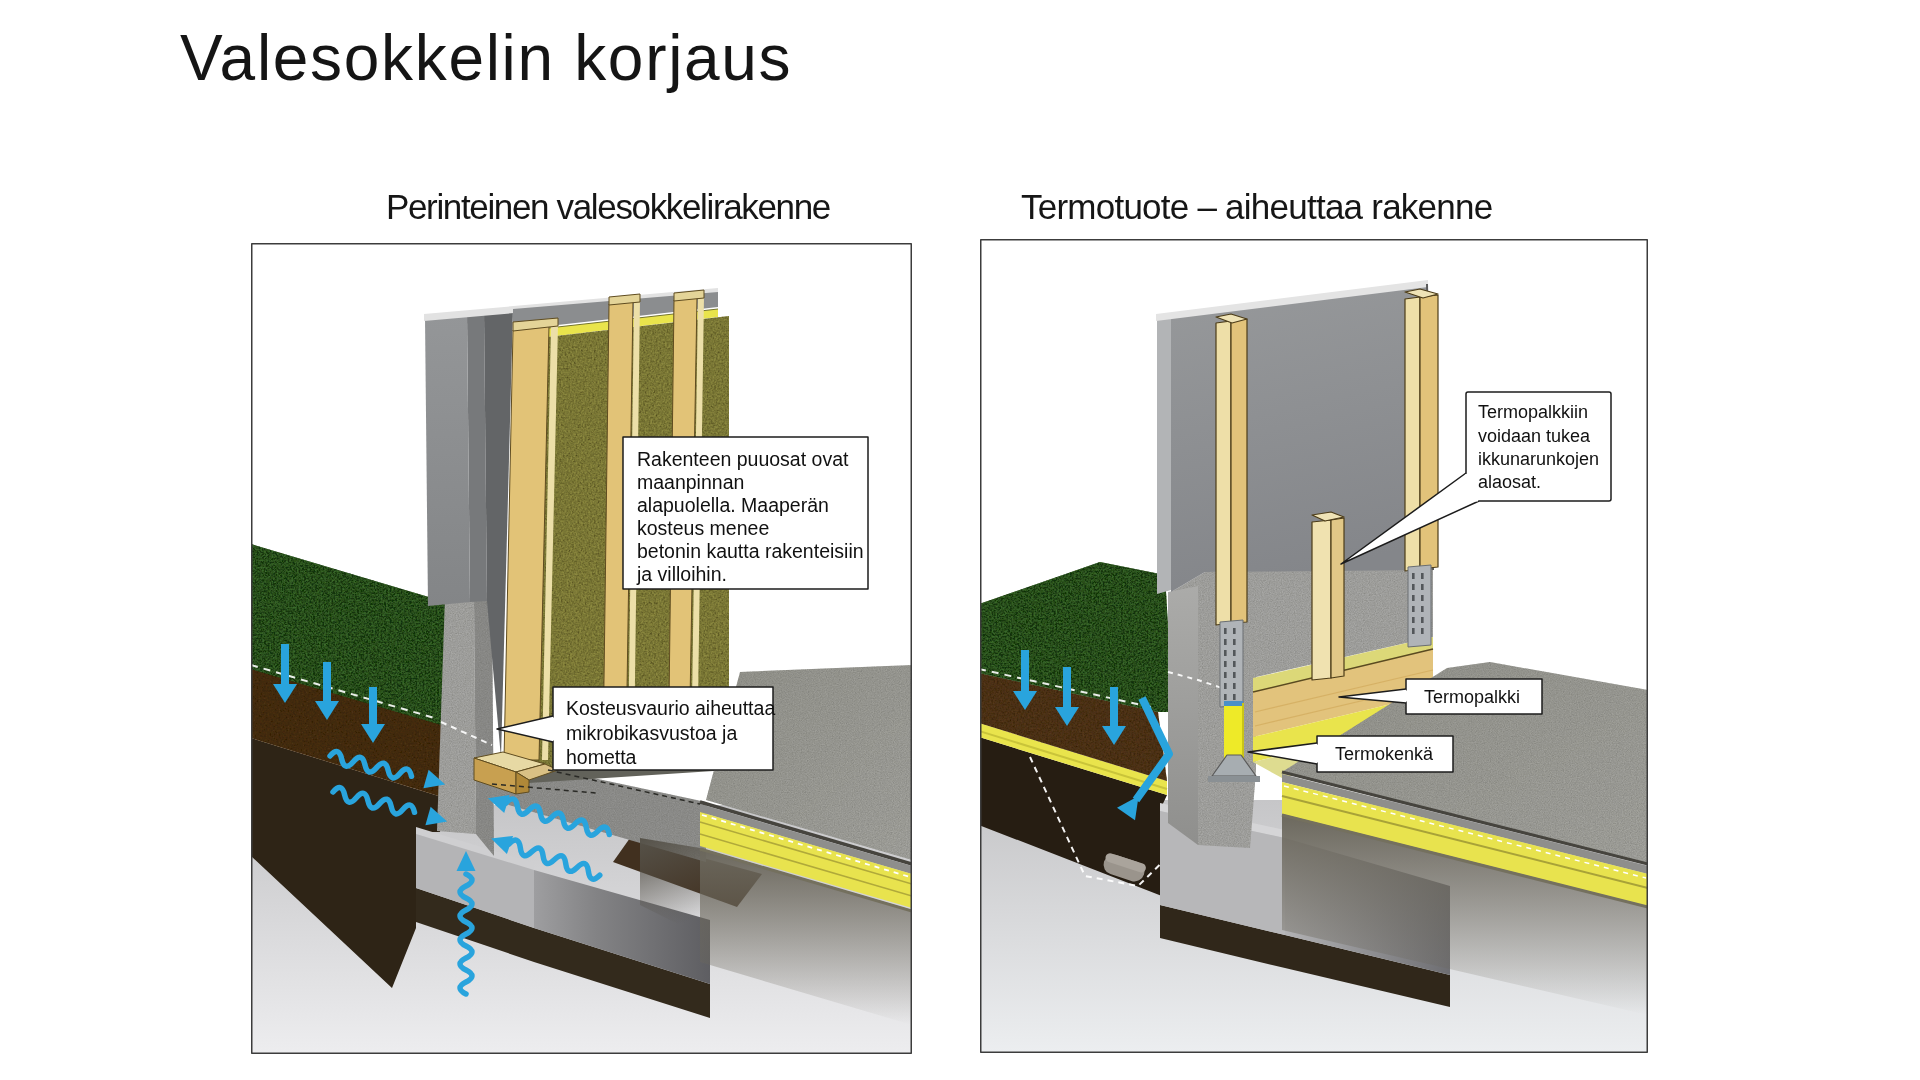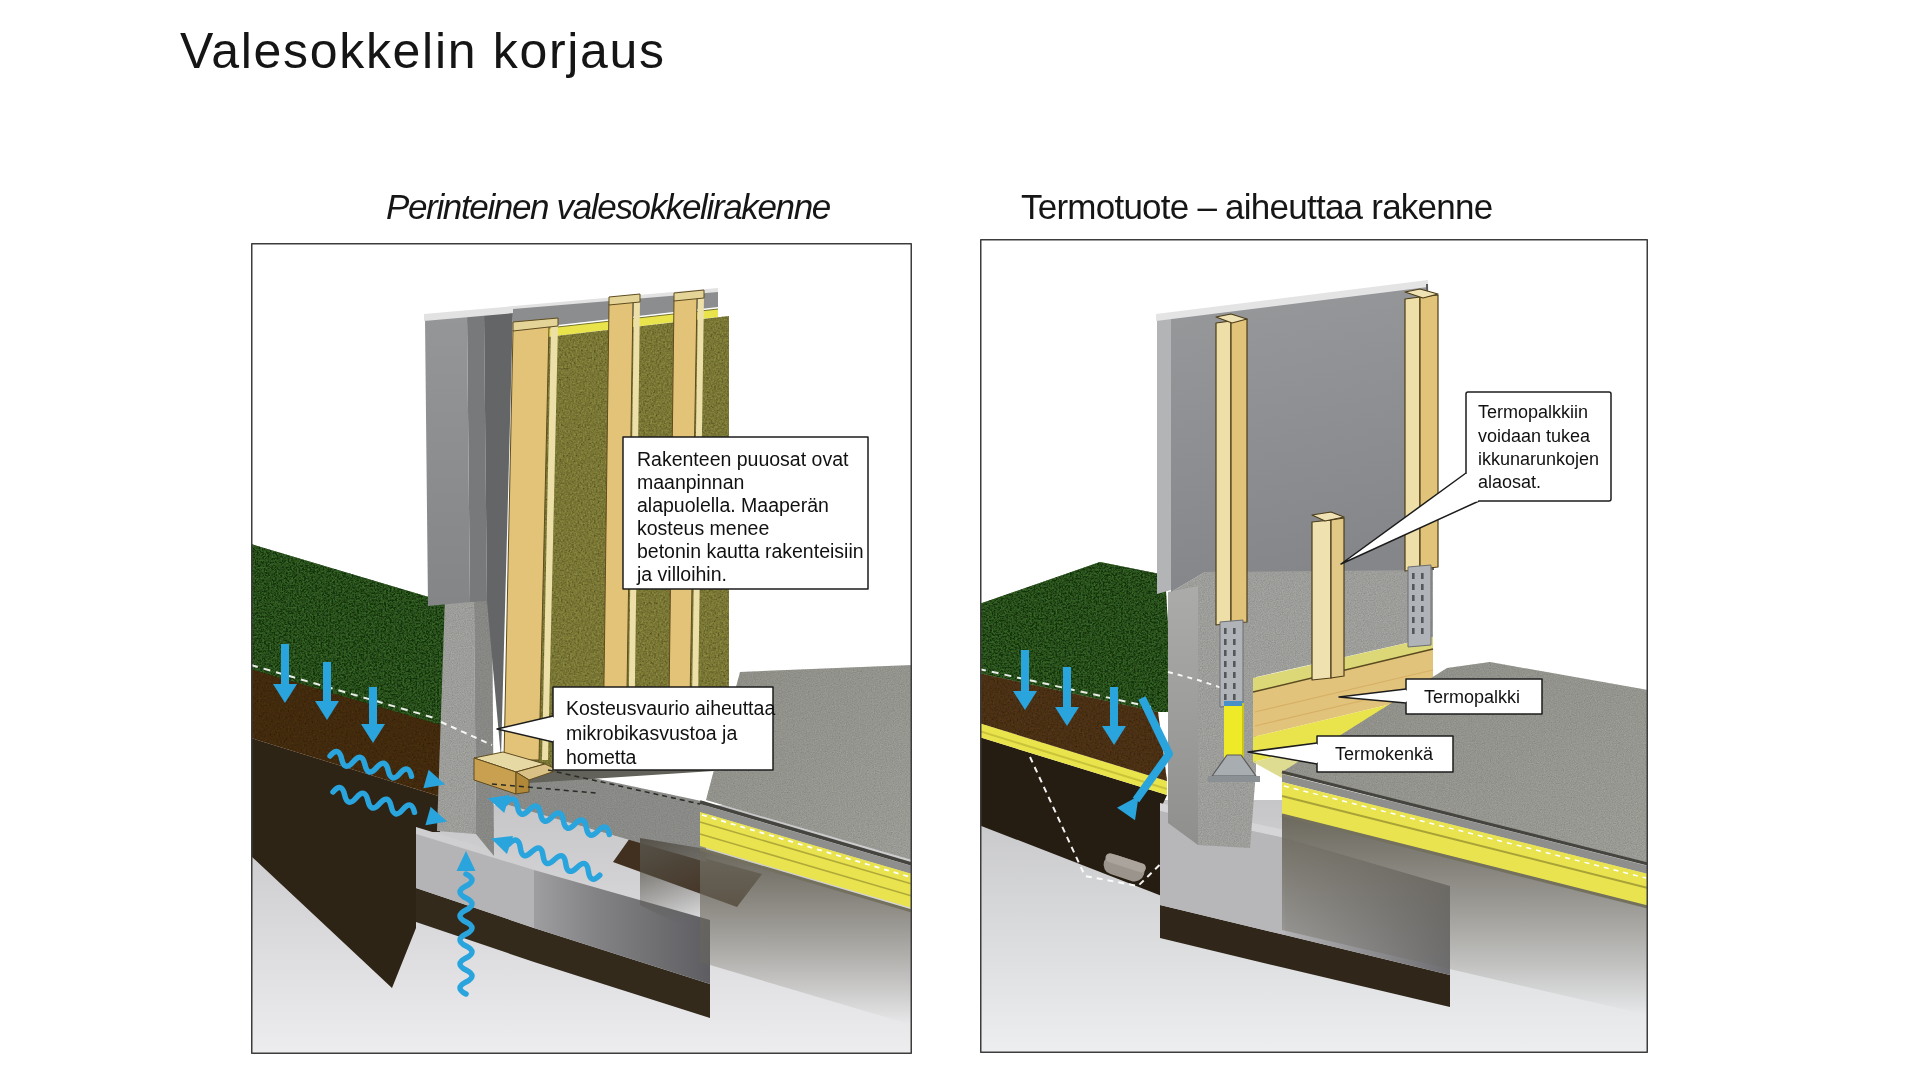--- a/index.html
+++ b/index.html
@@ -1,22 +1,22 @@
 <!DOCTYPE html>
 <html><head>
 <meta charset="utf-8">
 <style>
   html,body{margin:0;padding:0;background:#ffffff;}
   body{width:1920px;height:1080px;position:relative;overflow:hidden;
        font-family:"Liberation Sans",sans-serif;}
-  .title{position:absolute;left:180px;top:26px;font-size:50px;color:#151515;
+  .title{position:absolute;left:180px;top:26px;font-size:64px;color:#151515;
          letter-spacing:1.68px;white-space:nowrap;line-height:1;}
   .sub{position:absolute;top:189px;font-size:35px;color:#161616;line-height:1;
        white-space:nowrap;}
-  .sub1{left:386px;letter-spacing:-1.35px;font-style:italic;}
+  .sub1{left:386px;letter-spacing:-1.35px;}
   .sub2{left:1021px;letter-spacing:-0.76px;}
   svg{position:absolute;}
 </style>
 </head>
 <body>
 <div class="title">Valesokkelin korjaus</div>
 <div class="sub sub1">Perinteinen valesokkelirakenne</div>
 <div class="sub sub2">Termotuote – aiheuttaa rakenne</div>
 
 <svg id="p1" style="left:251px;top:243px" width="661" height="811" viewBox="251 243 661 811">

